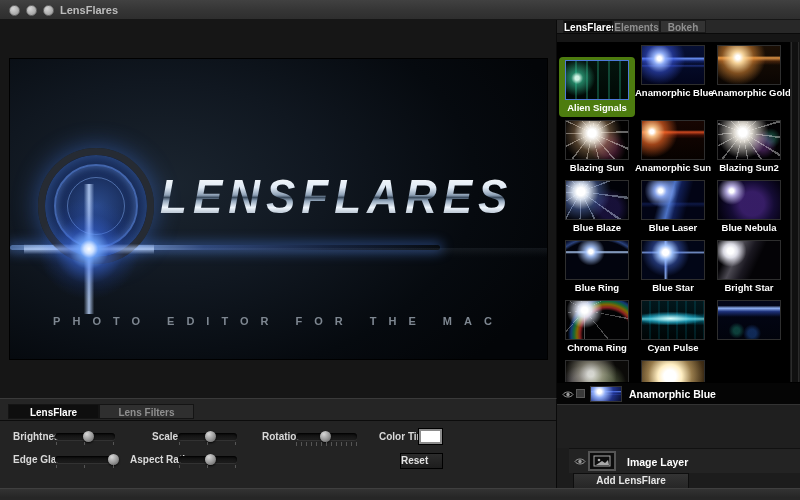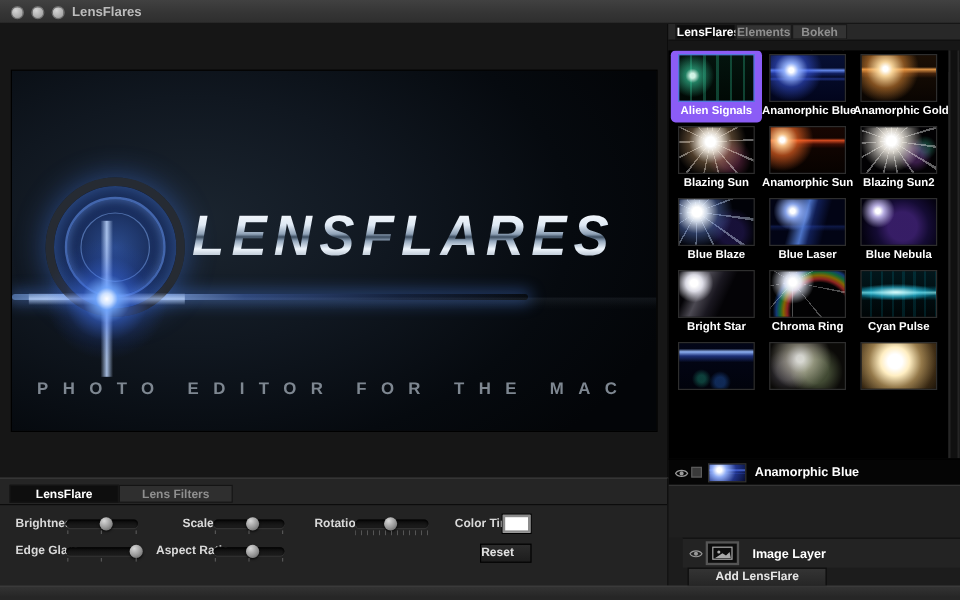--- a/index.html
+++ b/index.html
@@ -40,41 +40,41 @@
     background:linear-gradient(90deg, rgba(120,170,255,0.55), rgba(170,205,255,0.95) 16%, rgba(90,140,255,0.4) 45%, rgba(60,110,240,0.15) 75%, transparent);
     box-shadow:0 0 12px 3px rgba(80,140,255,0.4); border-radius:3px; }
   .logo-title { position:absolute; left:150px; top:116px; width:380px;
     font-size:44px; line-height:1; font-weight:bold; font-style:italic;
     letter-spacing:6px; color:#c3d0de; white-space:nowrap; transform:scaleY(1.08); }
   @supports ((-webkit-background-clip:text)) {
     .logo-title { background:linear-gradient(180deg,#ffffff 0%,#dfe9f4 30%,#8ea1b6 46%,#3c4d60 51%,#93a6bb 58%,#eef5fc 72%,#75879c 100%);
       -webkit-background-clip:text; background-clip:text; color:transparent; }
   }
   .logo-subtitle { position:absolute; left:0; top:256px; width:100%; text-align:center;
-    font-size:14px; font-weight:bold; letter-spacing:12px; color:#7e8791; white-space:nowrap; }
+    font-size:11px; font-weight:bold; letter-spacing:12px; color:#7e8791; white-space:nowrap; }
 
   
   .rightpanel { position:absolute; left:557px; top:20px; width:243px; height:468px; background:#1c1c1c; }
   .rtabs { position:absolute; left:0; top:0; width:243px; height:14px; background:#282828; border-bottom:1px solid #0a0a0a; }
   .rtab { position:absolute; top:0; height:13px; font-size:10px; font-weight:bold; text-align:center;
     line-height:13px; color:#8f8f8f; background:#333; border:1px solid #1a1a1a; cursor:default; }
   .rtab.active { background:#0c0c0c; color:#fff; }
   .rtab.t0{left:6px;width:50px}.rtab.t1{left:56px;width:47px}.rtab.t2{left:103px;width:46px}
   .sortbar { position:absolute; left:0; top:14px; width:243px; height:26px; background:#161616; }
   .sort-opt { position:absolute; top:4px; height:12px; }
   .sort-opt .radio { display:inline-block; width:8px; height:8px; border-radius:50%;
     background:#e9e9e9; vertical-align:middle; margin-right:5px; }
   .sort-opt.on .radio { box-shadow:inset 0 0 0 2px #e9e9e9, inset 0 0 0 4px #222; }
   .sort-opt .slabel { font-size:9.5px; font-weight:bold; color:#808080; vertical-align:middle; }
   .sort-opt.o0{left:9px}.sort-opt.o1{left:79px}
 
   .flare-grid { position:absolute; left:0; top:22px; width:233px; height:340px; overflow:hidden;
     background:#000; display:flex; flex-wrap:wrap; align-content:flex-start; padding-left:2px; }
   .cell { width:76px; height:60px; border-radius:4px; }
-  .cell.selected { background:#8b5cf6; }
+  .cell.selected { background:#4d7c0f;margin-top:15px; }
   .thumb { width:64px; height:40px; margin:3px auto 0; border:1px solid #2e2e2e; background:#000; }
   .cell.selected .thumb { border-color:#4d79d8; }
   .thumb-label { margin-top:2px; text-align:center; font-size:9.5px; font-weight:bold; color:#ffffff; white-space:nowrap; }
 
   .scrolltrack { position:absolute; left:234px; top:22px; width:8px; height:340px;
     background:#101010; border-left:1px solid #2b2b2b; border-right:1px solid #2b2b2b; }
 
   .sel-layer-row { position:absolute; left:0; top:362px; width:243px; height:22px; background:#050505; border-top:1px solid #000; }
   .layers-empty { position:absolute; left:0; top:384px; width:243px; height:44px; background:#1f1f1f; border-top:1px solid #333; }
   .img-layer-row { position:absolute; left:12px; top:428px; width:243px; height:25px; background:#232323; border-top:1px solid #111; }
@@ -274,20 +274,28 @@
         </div>
         <div class="cell">
           <div class="thumb fa-bluelaser"></div>
           <div class="thumb-label">Blue Laser</div>
         </div>
         <div class="cell">
           <div class="thumb fa-bluenebula"></div>
           <div class="thumb-label">Blue Nebula</div>
         </div>
         <div class="cell">
+          <div class="thumb fa-bluering"></div>
+          <div class="thumb-label">Blue Ring</div>
+        </div>
+        <div class="cell">
+          <div class="thumb fa-bluestar"></div>
+          <div class="thumb-label">Blue Star</div>
+        </div>
+        <div class="cell">
           <div class="thumb fa-brightstar"></div>
           <div class="thumb-label">Bright Star</div>
         </div>
         <div class="cell">
           <div class="thumb fa-chroma"></div>
           <div class="thumb-label">Chroma Ring</div>
         </div>
         <div class="cell">
           <div class="thumb fa-cyan"></div>
           <div class="thumb-label">Cyan Pulse</div>

